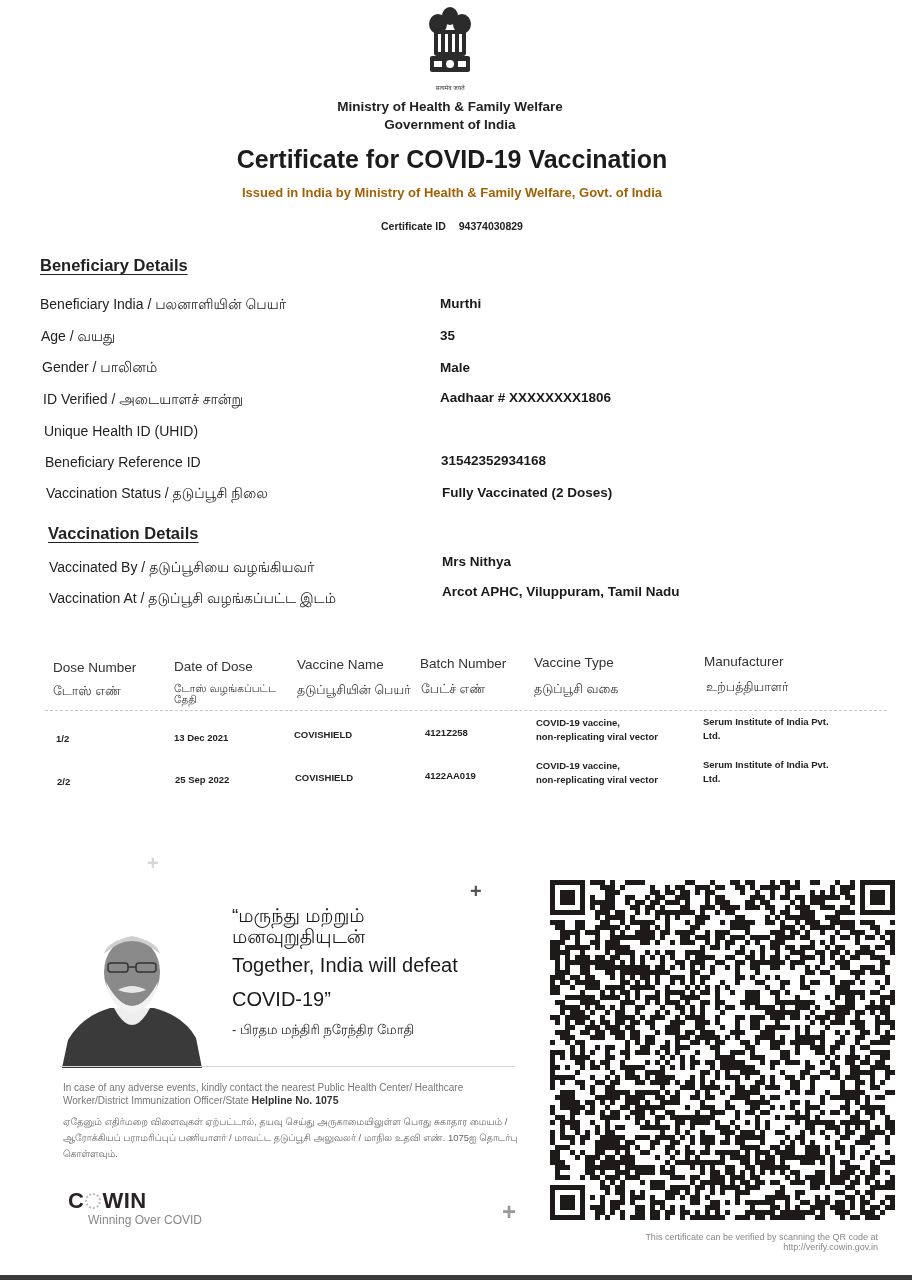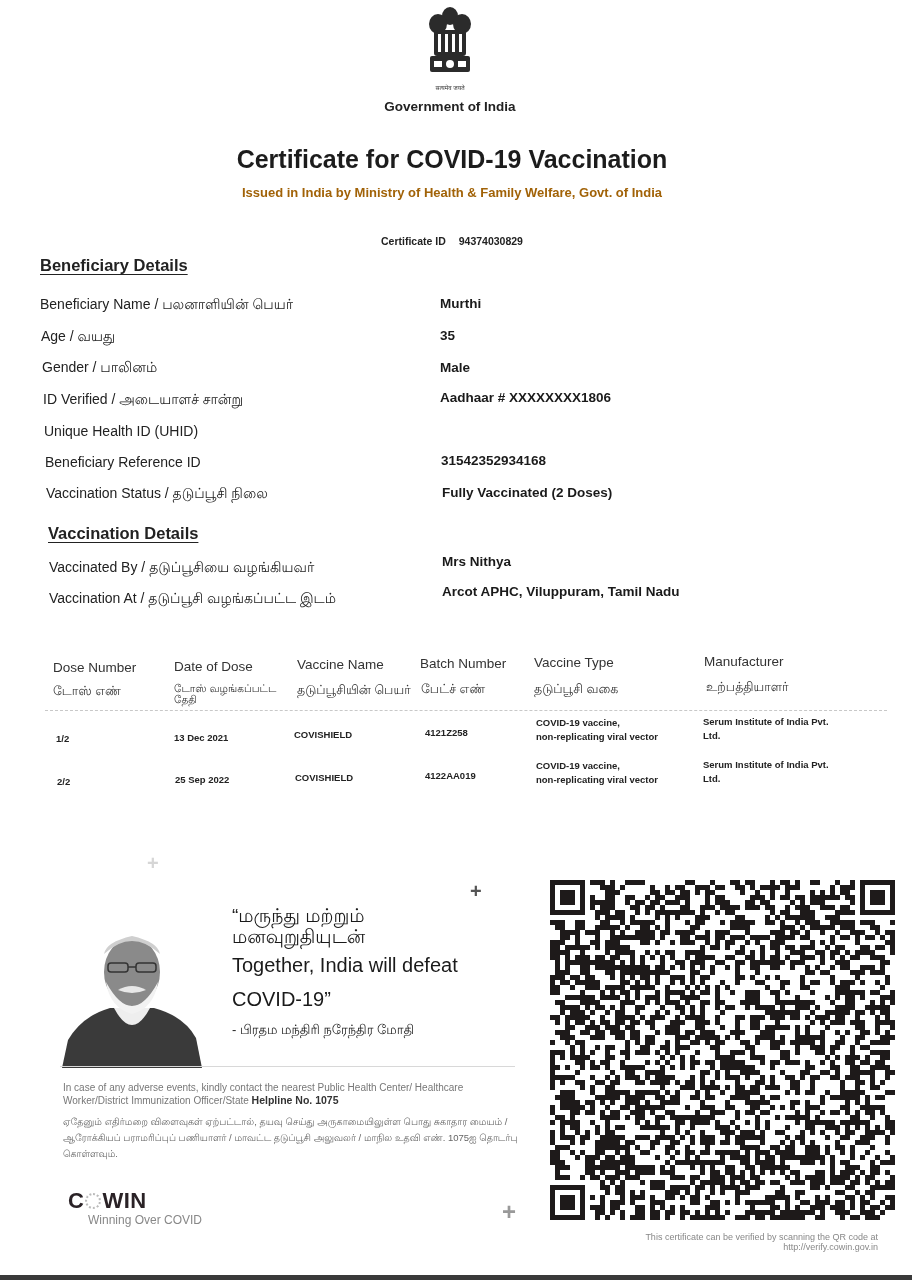--- a/index.html
+++ b/index.html
@@ -7,21 +7,21 @@
     body { position: relative; font-family: "Liberation Sans", "DejaVu Sans", sans-serif; color: #1a1a1a; }
 
     .abs { position: absolute; }
 
     
     #emblem { left: 424px; top: 4px; width: 52px; height: 80px; }
     #emblem-motto { left: 400px; top: 84px; width: 100px; text-align: center; font-size: 6px; color: #333; }
     #ministry { left: 250px; top: 98px; width: 400px; text-align: center; font-weight: bold; font-size: 13.5px; line-height: 18px; color: #222; }
     #cert-title { left: 150px; top: 145px; width: 604px; text-align: center; font-weight: bold; font-size: 25px; color: #1c1c1c; }
     #cert-issued { left: 150px; top: 185px; width: 604px; text-align: center; font-weight: bold; font-size: 13px; color: #a16207; }
-    #cert-id { left: 300px; top: 220px; width: 304px; text-align: center; font-weight: bold; font-size: 10.5px; color: #222; margin-top: 15px; }
+    #cert-id { left: 300px; top: 220px; width: 304px; text-align: center; font-weight: bold; font-size: 10.5px; color: #222; }
     #cert-id .lbl { margin-right: 10px; }
 
     
     .section-title { font-weight: bold; font-size: 16.5px; text-decoration: underline; text-underline-offset: 3px; color: #222; }
     #ben-title { left: 40px; top: 256px; }
     #vac-title { left: 48px; top: 524px; }
 
     .field-label { font-size: 14px; color: #222; white-space: nowrap; }
     .field-value { font-size: 13.5px; font-weight: bold; color: #1a1a1a; white-space: nowrap; }
 
@@ -75,33 +75,34 @@
     <rect x="28" y="30" width="3" height="18"></rect>
     <rect x="35" y="30" width="3" height="18"></rect>
     <circle cx="26" cy="60" r="4"></circle>
     <rect x="10" y="57" width="8" height="6"></rect>
     <rect x="34" y="57" width="8" height="6"></rect>
   </g>
 </svg>
 <div id="emblem-motto" class="abs">सत्यमेव जयते</div>
 
 <div id="ministry" class="abs">
+  <div>Ministry of Health &amp; Family Welfare</div>
   <div>Government of India</div>
 </div>
 
 <div id="cert-title" class="abs">Certificate for COVID-19 Vaccination</div>
 <div id="cert-issued" class="abs">Issued in India by Ministry of Health &amp; Family Welfare, Govt. of India</div>
 <div id="cert-id" class="abs">
   <span class="lbl">Certificate ID</span>
   <span>94374030829</span>
 </div>
 
 <div id="ben-title" class="abs section-title">Beneficiary Details</div>
 
-<div class="abs field-label" style="left:40px;top:296px;">Beneficiary Name / பலனாளியின் பெயர்</div>
+<div class="abs field-label" style="left:40px;top:296px;">Beneficiary India / பலனாளியின் பெயர்</div>
 <div class="abs field-value" style="left:440px;top:296px;">Murthi</div>
 
 <div class="abs field-label" style="left:41px;top:328px;">Age / வயது</div>
 <div class="abs field-value" style="left:440px;top:328px;">35</div>
 
 <div class="abs field-label" style="left:42px;top:359px;">Gender / பாலினம்</div>
 <div class="abs field-value" style="left:440px;top:360px;">Male</div>
 
 <div class="abs field-label" style="left:43px;top:391px;">ID Verified / அடையாளச் சான்று</div>
 <div class="abs field-value" style="left:440px;top:390px;">Aadhaar # XXXXXXXX1806</div>

